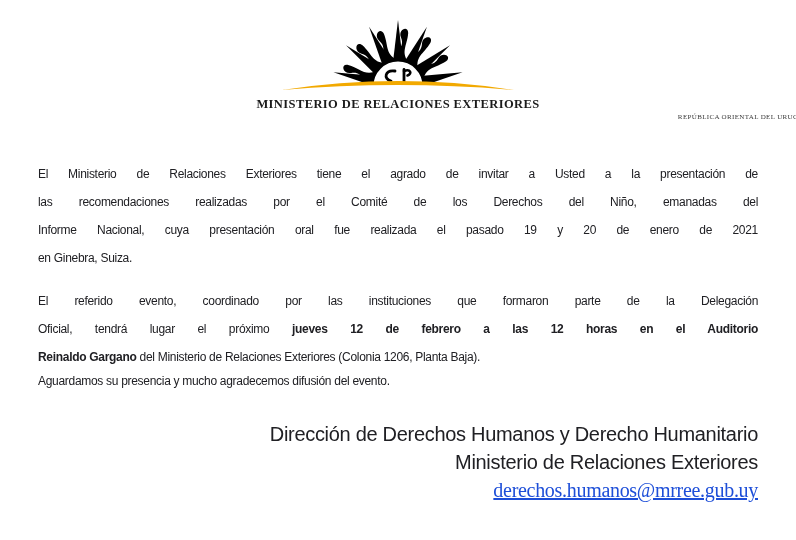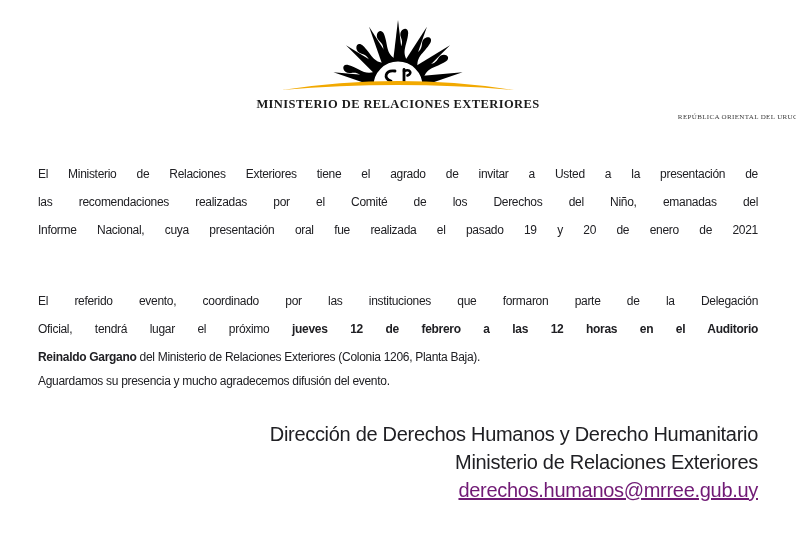--- a/index.html
+++ b/index.html
@@ -99,33 +99,34 @@
     </svg>
   </div>
 
   <div class="org-title">MINISTERIO DE RELACIONES EXTERIORES</div>
   <div class="org-subtitle">REPÚBLICA ORIENTAL DEL URUGUAY</div>
 
   <div class="para" id="para-1">
       <div class="pline"><span>El Ministerio de Relaciones Exteriores tiene el agrado de invitar a Usted a la presentación de</span></div>
       <div class="pline"><span>las recomendaciones realizadas por el Comité de los Derechos del Niño, emanadas del</span></div>
       <div class="pline"><span>Informe Nacional, cuya presentación oral fue realizada el pasado 19 y 20 de enero de 2021</span></div>
+      <div class="pline pline-last"><span>en Ginebra, Suiza.</span></div>
     </div>
 
   <div class="para" id="para-2">
       <div class="pline"><span>El referido evento, coordinado por las instituciones que formaron parte de la Delegación</span></div>
       <div class="pline"><span>Oficial, tendrá lugar el próximo </span><span class="b">jueves 12 de febrero a las 12 horas en el Auditorio</span></div>
       <div class="pline pline-last"><span class="b">Reinaldo Gargano</span><span> del Ministerio de Relaciones Exteriores (Colonia 1206, Planta Baja).</span></div>
     </div>
 
   <div class="para" id="para-3">
       <div class="pline pline-last"><span>Aguardamos su presencia y mucho agradecemos difusión del evento.</span></div>
     </div>
 
   <div class="signature">
     <div>Dirección de Derechos Humanos y Derecho Humanitario</div>
     <div>Ministerio de Relaciones Exteriores</div>
     <div>
-      <a style="color: #701a75;">derechos.humanos@mrree.gub.uy</a>
+      <a style="color: #1d4ed8; font-family: Liberation Serif, serif;">derechos.humanos@mrree.gub.uy</a>
     </div>
   </div>
 
 </div>
 
 </body></html>

